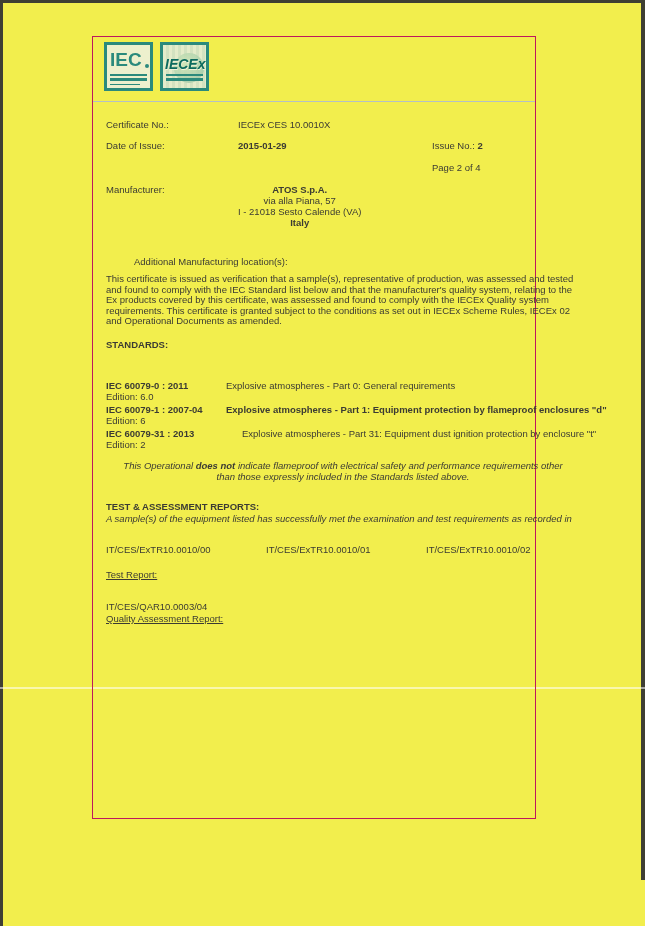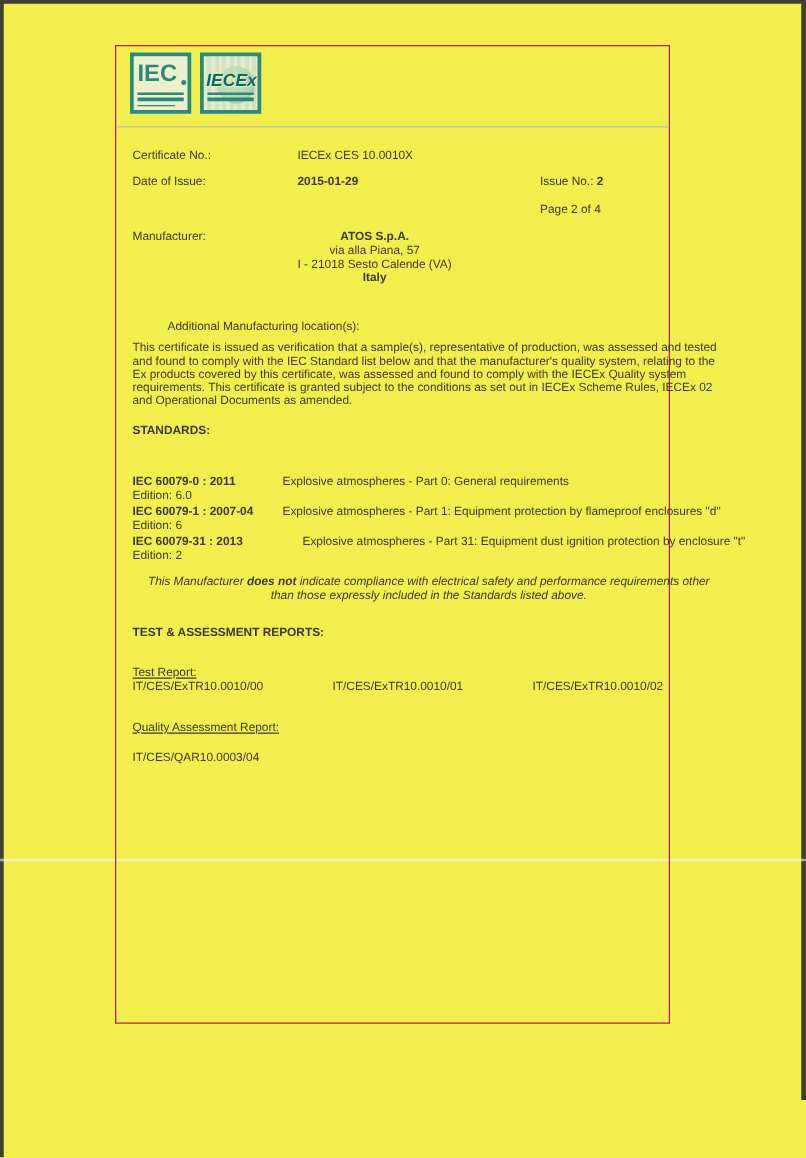--- a/index.html
+++ b/index.html
@@ -56,21 +56,21 @@
   .title-block {
     position:absolute; left:110px; right:10px; top:2px;
     text-align:center;
     font-size:27px; font-weight:bold; color:#16746a; line-height:30px;
   }
 
   .t { position:absolute; font-size:9.5px; line-height:11px; white-space:nowrap; }
   .wrap { white-space:normal; }
   .b { font-weight:bold; }
   .i { font-style:italic; }
-  .u { text-decoration:underline; }
+  .u { text-decoration:underline;margin-top:36px; }
   .center { text-align:center; }
 </style>
 </head>
 <body>
 
 <div class="edge edge-top"></div>
 <div class="edge edge-left"></div>
 <div class="edge edge-right"></div>
 <div class="scan-line"></div>
 
@@ -119,32 +119,33 @@
 
   <div class="t b" style="top:302px; left:13px;">STANDARDS:</div>
 
   <div>
     <div class="t b" style="top:343px; left:13px;">IEC 60079-0 : 2011</div>
     <div class="t" style="top:354px; left:13px;">Edition: 6.0</div>
     <div class="t" style="top:343px; left:133px;">Explosive atmospheres - Part 0: General requirements</div>
 
     <div class="t b" style="top:367px; left:13px;">IEC 60079-1 : 2007-04</div>
     <div class="t" style="top:378px; left:13px;">Edition: 6</div>
-    <div class="t" style="top:367px; left:133px;">Explosive atmospheres - Part 1: Equipment protection by flameproof enclosures "d"</div>
+    <div class="t" style="top:367px; left:133px;font-weight:bold;">Explosive atmospheres - Part 1: Equipment protection by flameproof enclosures "d"</div>
 
     <div class="t b" style="top:391px; left:13px;">IEC 60079-31 : 2013</div>
     <div class="t" style="top:402px; left:13px;">Edition: 2</div>
     <div class="t" style="top:391px; left:133px;padding-left:16px;">Explosive atmospheres - Part 31: Equipment dust ignition protection by enclosure "t"</div>
   </div>
 
   <div class="t wrap i center" style="top:423px; left:20px; width:460px;">
-    <span>This Manufacturer </span><span class="b">does not</span><span> indicate compliance with electrical safety and performance requirements other than those expressly included in the Standards listed above.</span>
+    <span>This Operational </span><span class="b">does not</span><span> indicate flameproof with electrical safety and performance requirements other than those expressly included in the Standards listed above.</span>
   </div>
 
   <div class="t b" style="top:464px; left:13px;">TEST &amp; ASSESSMENT REPORTS:</div>
+  <div class="t i" style="top:476px; left:13px;">A sample(s) of the equipment listed has successfully met the examination and test requirements as recorded in</div>
 
   <div class="t u" style="top:496px; left:13px;">Test Report:</div>
   <div class="t" style="top:507px; left:13px;">IT/CES/ExTR10.0010/00</div>
   <div class="t" style="top:507px; left:173px;">IT/CES/ExTR10.0010/01</div>
   <div class="t" style="top:507px; left:333px;">IT/CES/ExTR10.0010/02</div>
 
   <div class="t u" style="top:540px; left:13px;text-decoration:underline;">Quality Assessment Report:</div>
   <div class="t" style="top:564px; left:13px;">IT/CES/QAR10.0003/04</div>
 
 </div>

